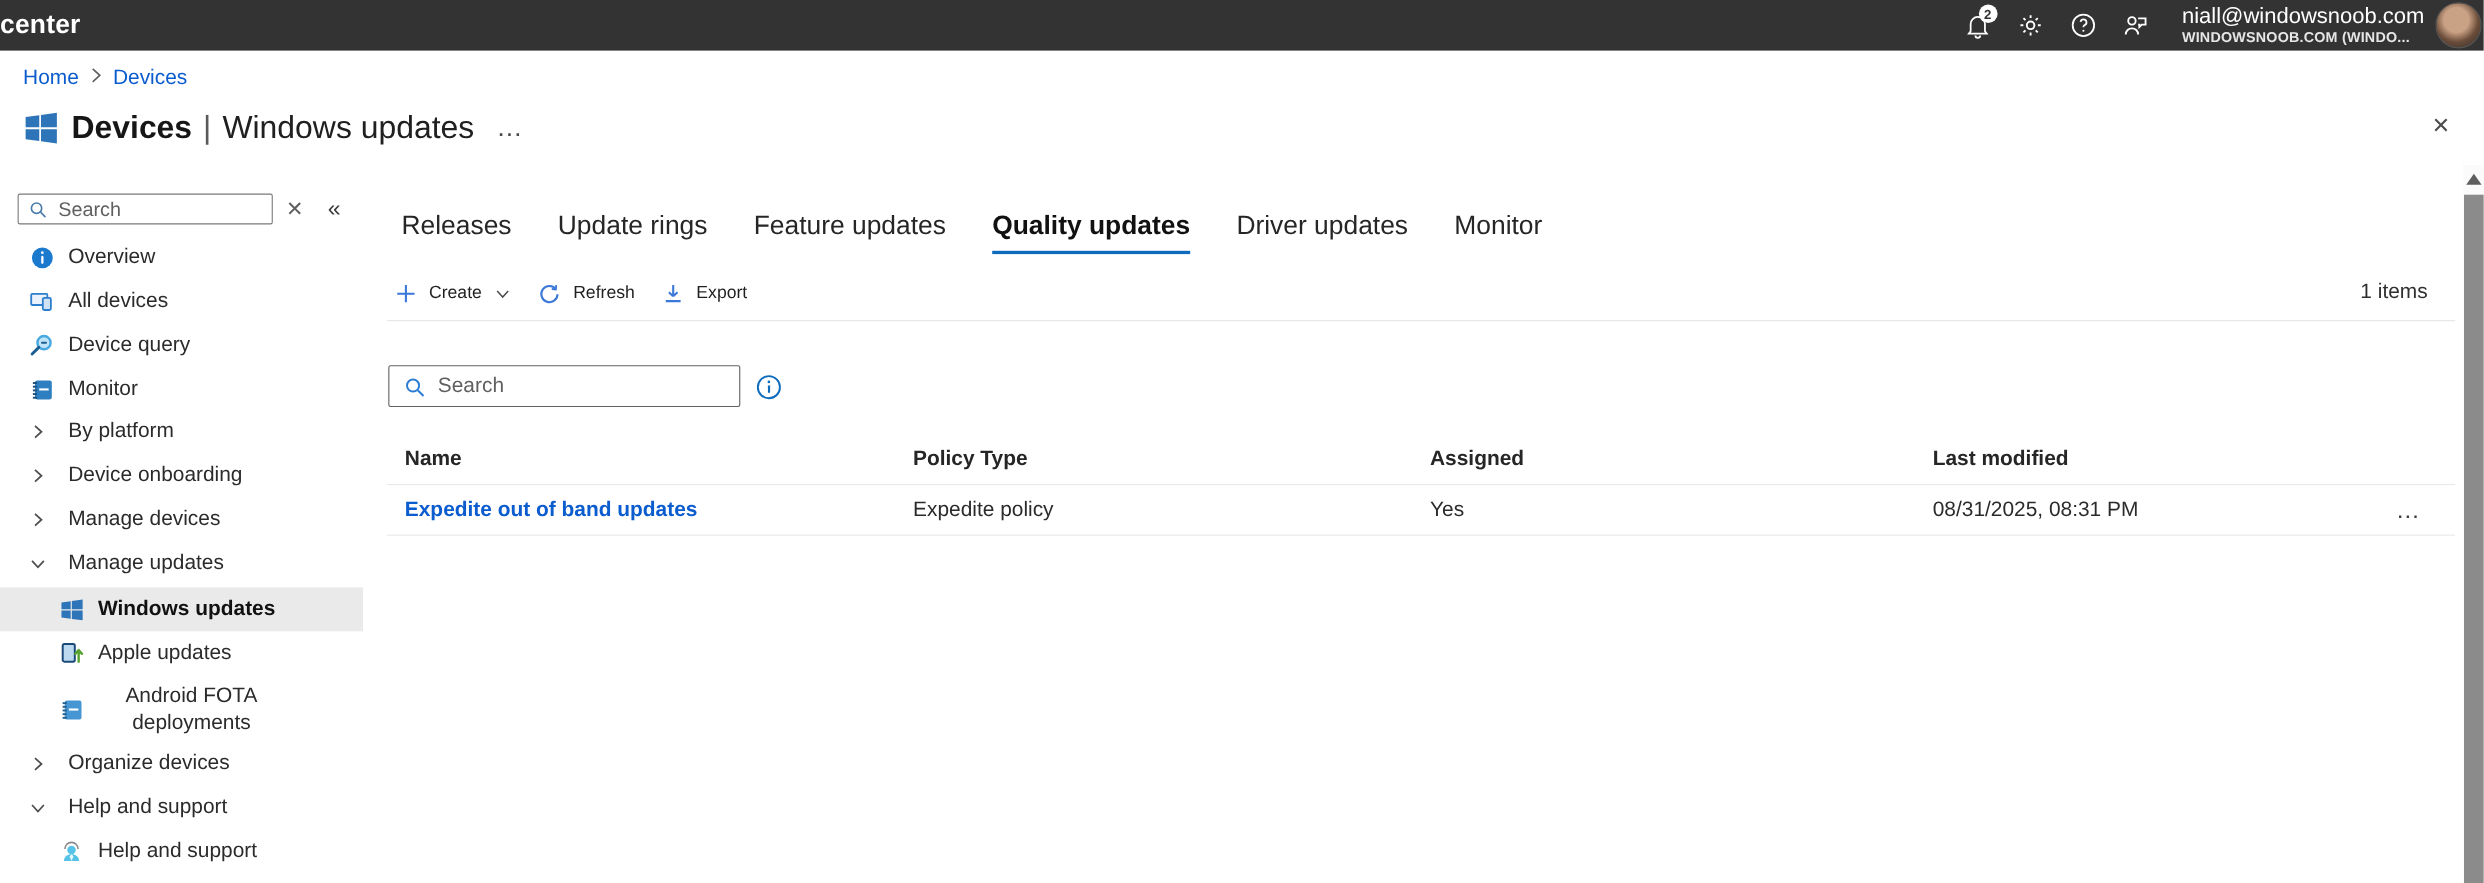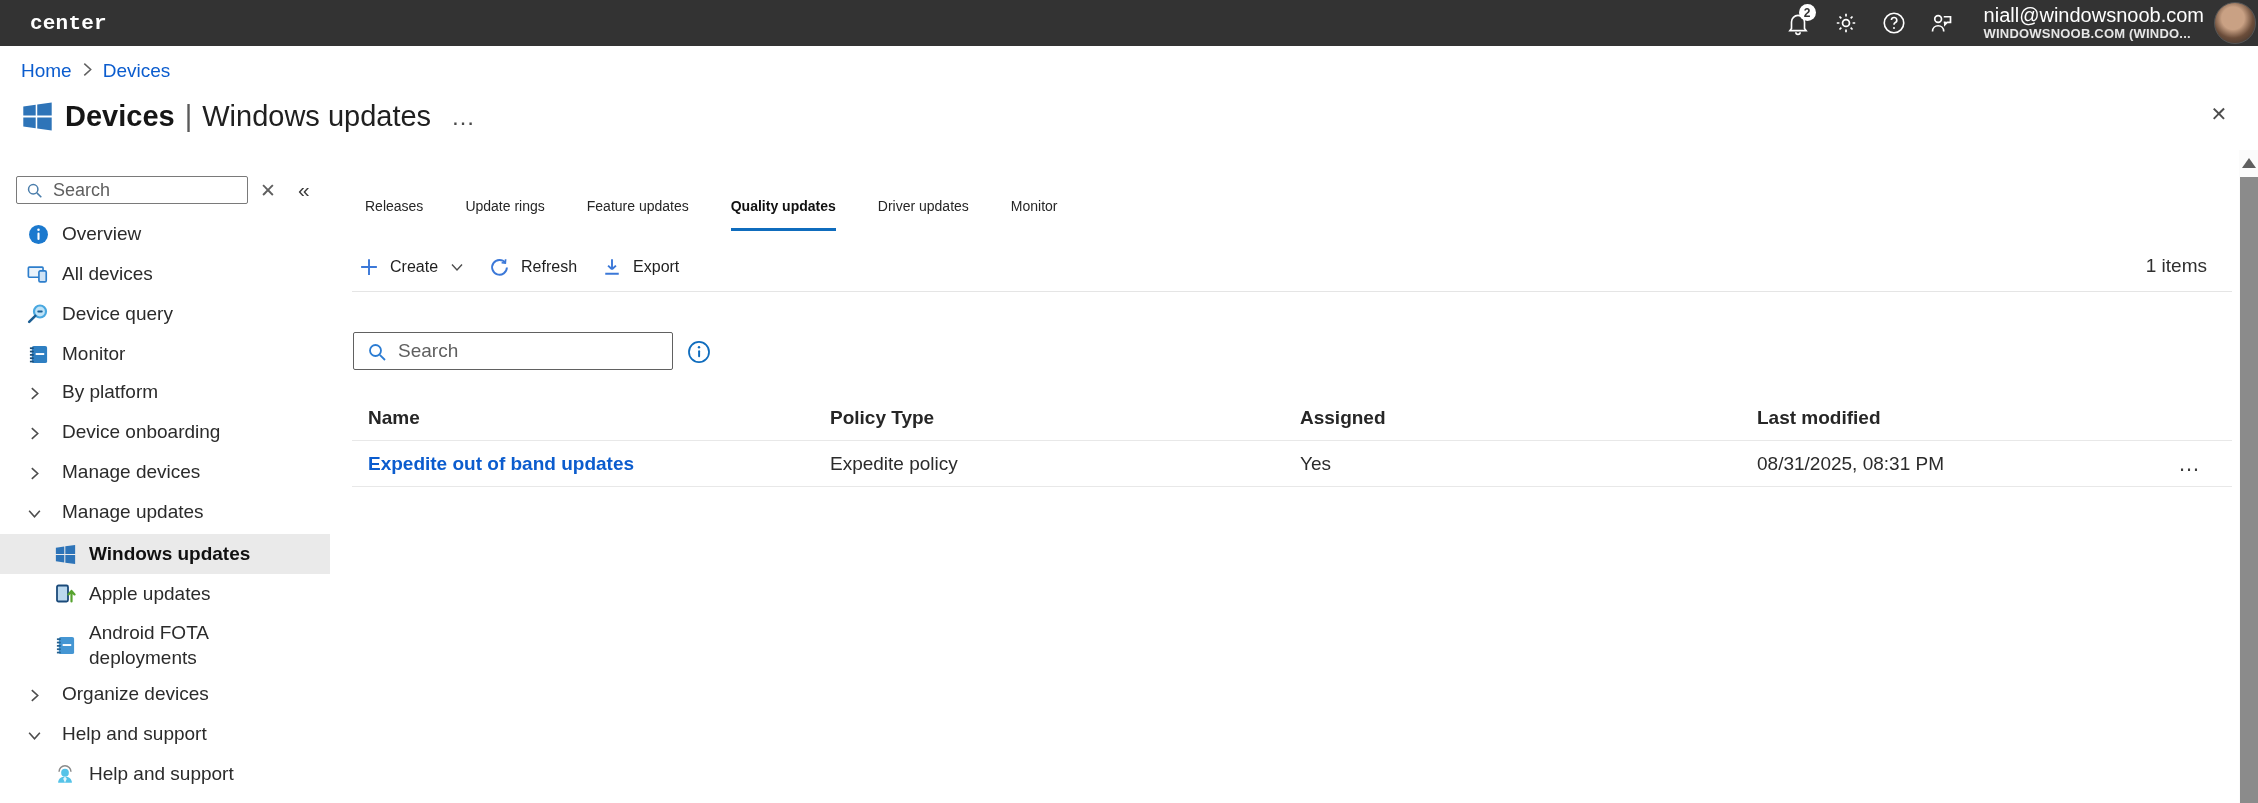--- a/index.html
+++ b/index.html
@@ -4,21 +4,21 @@
 <style>
   * { margin:0; padding:0; box-sizing:border-box; }
   html,body { width:2258px; height:803px; }
   body {
     position:relative; overflow:hidden; background:#ffffff;
     font-family:"Liberation Sans", sans-serif; color:#1f1f1f;
   }
   
   .topbar { position:absolute; left:0; top:0; width:2258px; height:46px;
     background:var(--topbar,#333333); display:flex; align-items:center; }
-  .brand { color:#fff; font-weight:700; font-size:21px; margin-left:30px; letter-spacing:.2px;font-family:Liberation Mono, monospace; }
+  .brand { color:#fff; font-weight:700; font-size:24px; margin-left:0; letter-spacing:.2px; }
   .topbar-right { position:absolute; right:0; top:0; height:46px; display:flex; align-items:center; }
   .tb-btn { width:48px; height:46px; display:flex; align-items:center; justify-content:center;
     position:relative; background:transparent; border:none; cursor:pointer; }
   .tb-btn svg { display:block; }
   .badge { position:absolute; top:4px; right:6px; min-width:17px; height:17px; border-radius:9px;
     background:#fff; color:#333; font-size:12px; font-weight:700; display:flex;
     align-items:center; justify-content:center; padding:0 3px; }
   .account { text-align:left; line-height:1.15; margin:0 10px 0 18px; }
   .account .email { color:#fff; font-size:20px; }
   .account .tenant { color:#e6e6e6; font-size:13px; font-weight:700; letter-spacing:.2px; }
@@ -50,26 +50,26 @@
   .side-search .mag { position:absolute; left:9px; top:5px; }
   .side-clear { margin-left:12px; background:none; border:none; color:#5f5f5f; font-size:19px; cursor:pointer; }
   .side-collapse { margin-left:22px; background:none; border:none; color:#3b3b3b; font-size:21px; cursor:pointer; }
   .nav-item { position:absolute; left:0; width:330px; height:40px; display:flex;
     align-items:center; font-size:19px; color:#2b2b2b; cursor:pointer; }
   .nav-item .ic { width:22px; height:22px; margin-left:27px; margin-right:13px; flex:0 0 auto;
     display:flex; align-items:center; justify-content:center; }
   .nav-item.sub .ic { margin-left:54px; }
   .nav-item .chev { width:16px; height:16px; margin-left:27px; margin-right:19px; flex:0 0 auto; }
   .nav-item.selected { background:var(--selected_bg,#eaeaea); font-weight:700; color:#111; }
-  .nav-item.two-line { height:62px; }
+  .nav-item.two-line { height:62px;text-align:center; }
   .nav-item.two-line .lbl { width:170px; line-height:25px; }
   ::placeholder { color:#5f5f5f; opacity:1; }
   
   .tabs { position:absolute; left:365px; top:185px; display:flex; gap:42px; height:46px; }
-  .tab { font-size:14px; color:#262626; display:flex; align-items:center; cursor:pointer;
+  .tab { font-size:24px; color:#262626; display:flex; align-items:center; cursor:pointer;
     border-bottom:3px solid transparent; padding-bottom:2px; }
   .tab.active { font-weight:700; color:#111; border-bottom-color:var(--accent,#0f6cbd); }
   .toolbar { position:absolute; left:360px; top:248px; height:38px; display:flex;
     align-items:center; gap:26px; }
   .tool-btn { display:flex; align-items:center; gap:12px; background:none; border:none;
     font-size:16px; font-family:inherit; color:#1f1f1f; cursor:pointer; }
   .tool-btn svg { display:block; }
   .items-count { position:absolute; right:51px; top:255px; font-size:19px; color:#2f2f2f; }
   .toolbar-divider { position:absolute; left:352px; top:291px; width:1880px; height:1px; background:#e5e5e5; }
   .content-search { position:absolute; left:353px; top:332px; width:320px; height:38px;

